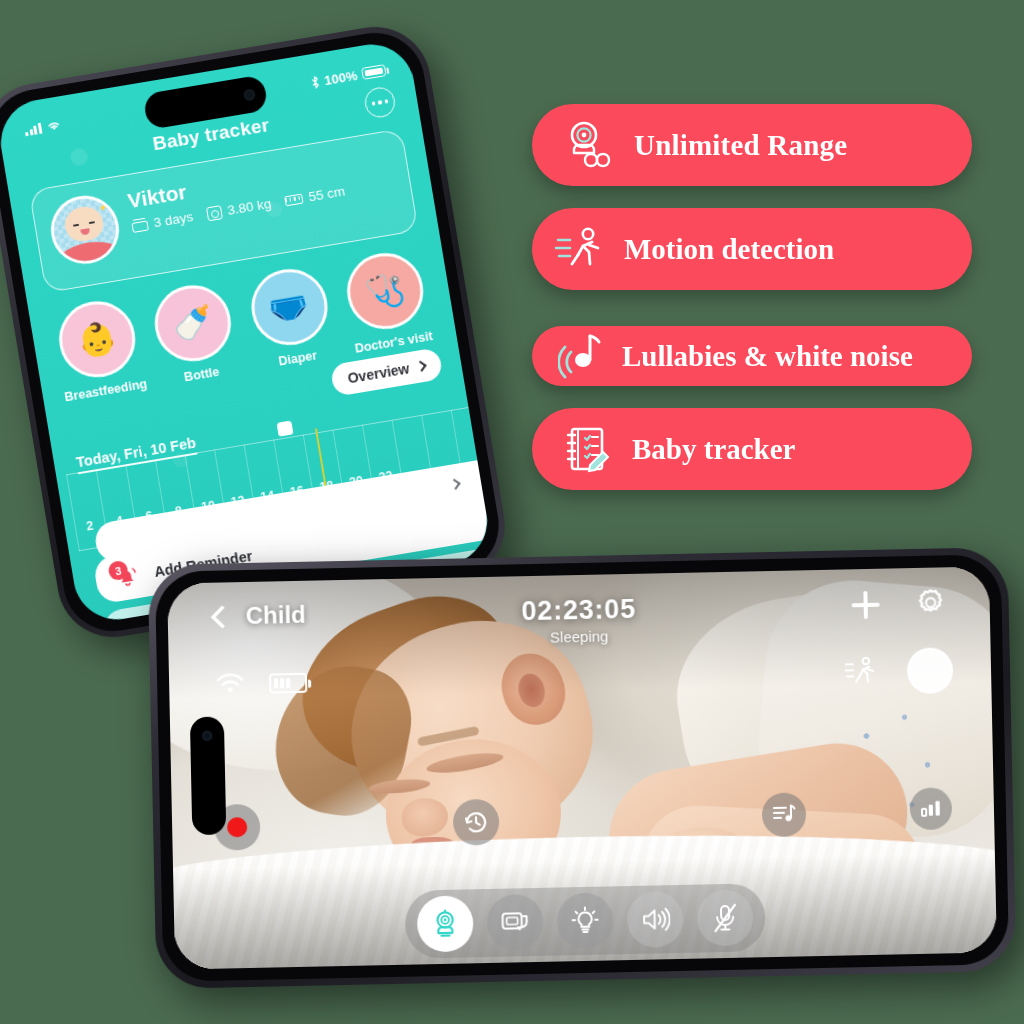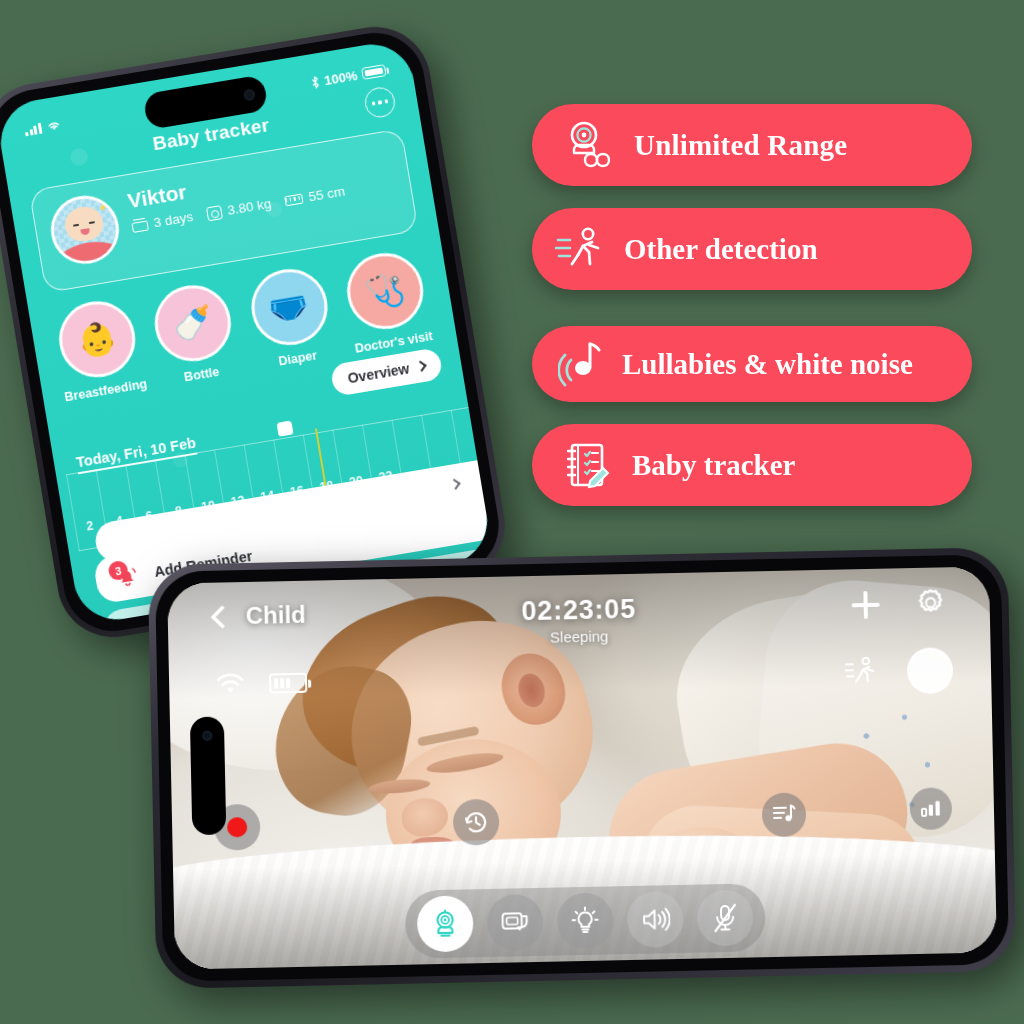--- a/index.html
+++ b/index.html
@@ -455,24 +455,24 @@
 
     <div style="position:relative;height:82px;margin-bottom:22px;background:#FA4A5C;border-radius:41px;display:flex;align-items:center;padding:0 22px;gap:14px;box-shadow:0 8px 18px rgba(0,0,0,.28);">
       <svg width="56" height="52" viewBox="0 0 56 52">
         <path d="M4 17h12M2 25h14M5 33h11" stroke="#9fe5de" stroke-width="2.6" stroke-linecap="round"></path>
         <circle cx="34" cy="11" r="5.2" fill="none" stroke="#fff" stroke-width="2.6"></circle>
         <path d="M38 19l-9 4-5 9" fill="none" stroke="#fff" stroke-width="2.8" stroke-linecap="round" stroke-linejoin="round"></path>
         <path d="M29 23l6 6 1 12" fill="none" stroke="#fff" stroke-width="2.8" stroke-linecap="round" stroke-linejoin="round"></path>
         <path d="M24 32l-6 9" fill="none" stroke="#fff" stroke-width="2.8" stroke-linecap="round"></path>
         <path d="M35 22l9 3" fill="none" stroke="#fff" stroke-width="2.8" stroke-linecap="round"></path>
       </svg>
-      <span style="color:#fff;font-size:29px;font-weight:700;">Other detection</span>
+      <span style="color:#fff;font-size:29px;font-weight:700;">Motion detection</span>
     </div>
 
-    <div style="position:relative;height:76px;margin-bottom:22px;background:#FA4A5C;border-radius:41px;display:flex;align-items:center;padding:0 26px;gap:14px;box-shadow:0 8px 18px rgba(0,0,0,.28);margin-top:36px;">
+    <div style="position:relative;height:60px;margin-bottom:22px;background:#FA4A5C;border-radius:41px;display:flex;align-items:center;padding:0 26px;gap:14px;box-shadow:0 8px 18px rgba(0,0,0,.28);margin-top:36px;">
       <svg width="50" height="52" viewBox="0 0 50 52">
         <path d="M32 6v24" stroke="#fff" stroke-width="3" stroke-linecap="round"></path>
         <path d="M32 6c4 1 7 3 9 6" stroke="#fff" stroke-width="3" fill="none" stroke-linecap="round"></path>
         <ellipse cx="25" cy="30" rx="8" ry="7" fill="#fff"></ellipse>
         <path d="M13 22a14 14 0 0 0 0 20" fill="none" stroke="#9fe5de" stroke-width="2.8" stroke-linecap="round"></path>
         <path d="M7 17a21 21 0 0 0 0 30" fill="none" stroke="#9fe5de" stroke-width="2.8" stroke-linecap="round"></path>
       </svg>
       <span style="color:#fff;font-size:29px;font-weight:700;">Lullabies &amp; white noise</span>
     </div>
 

